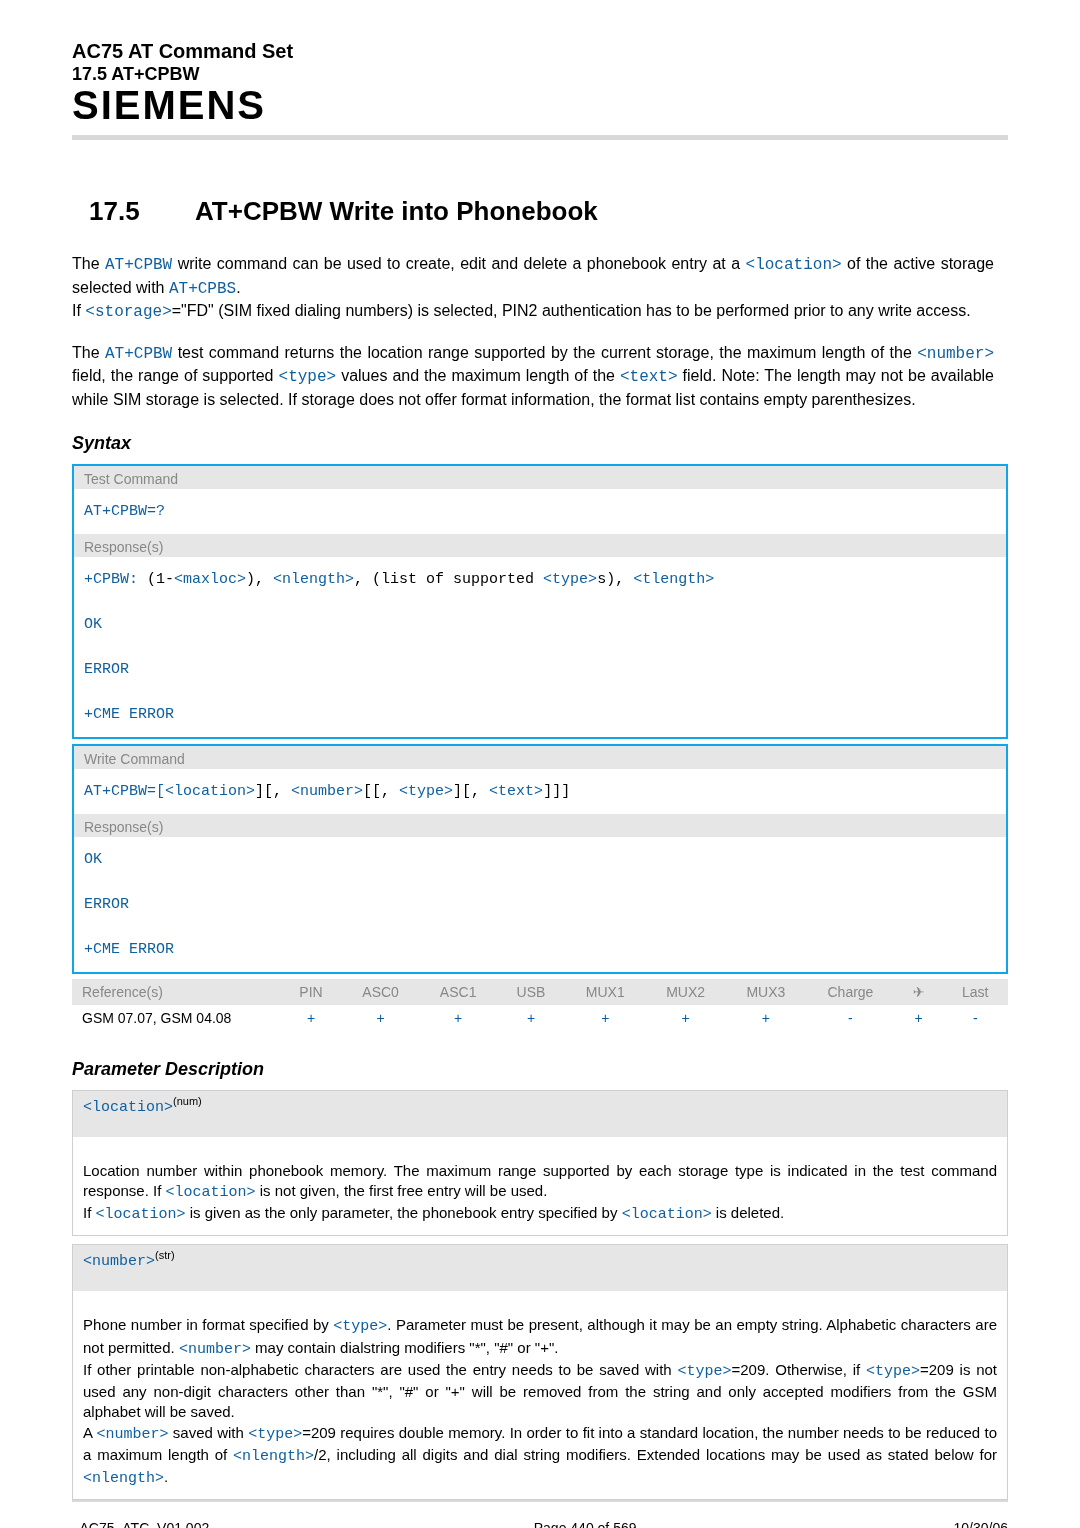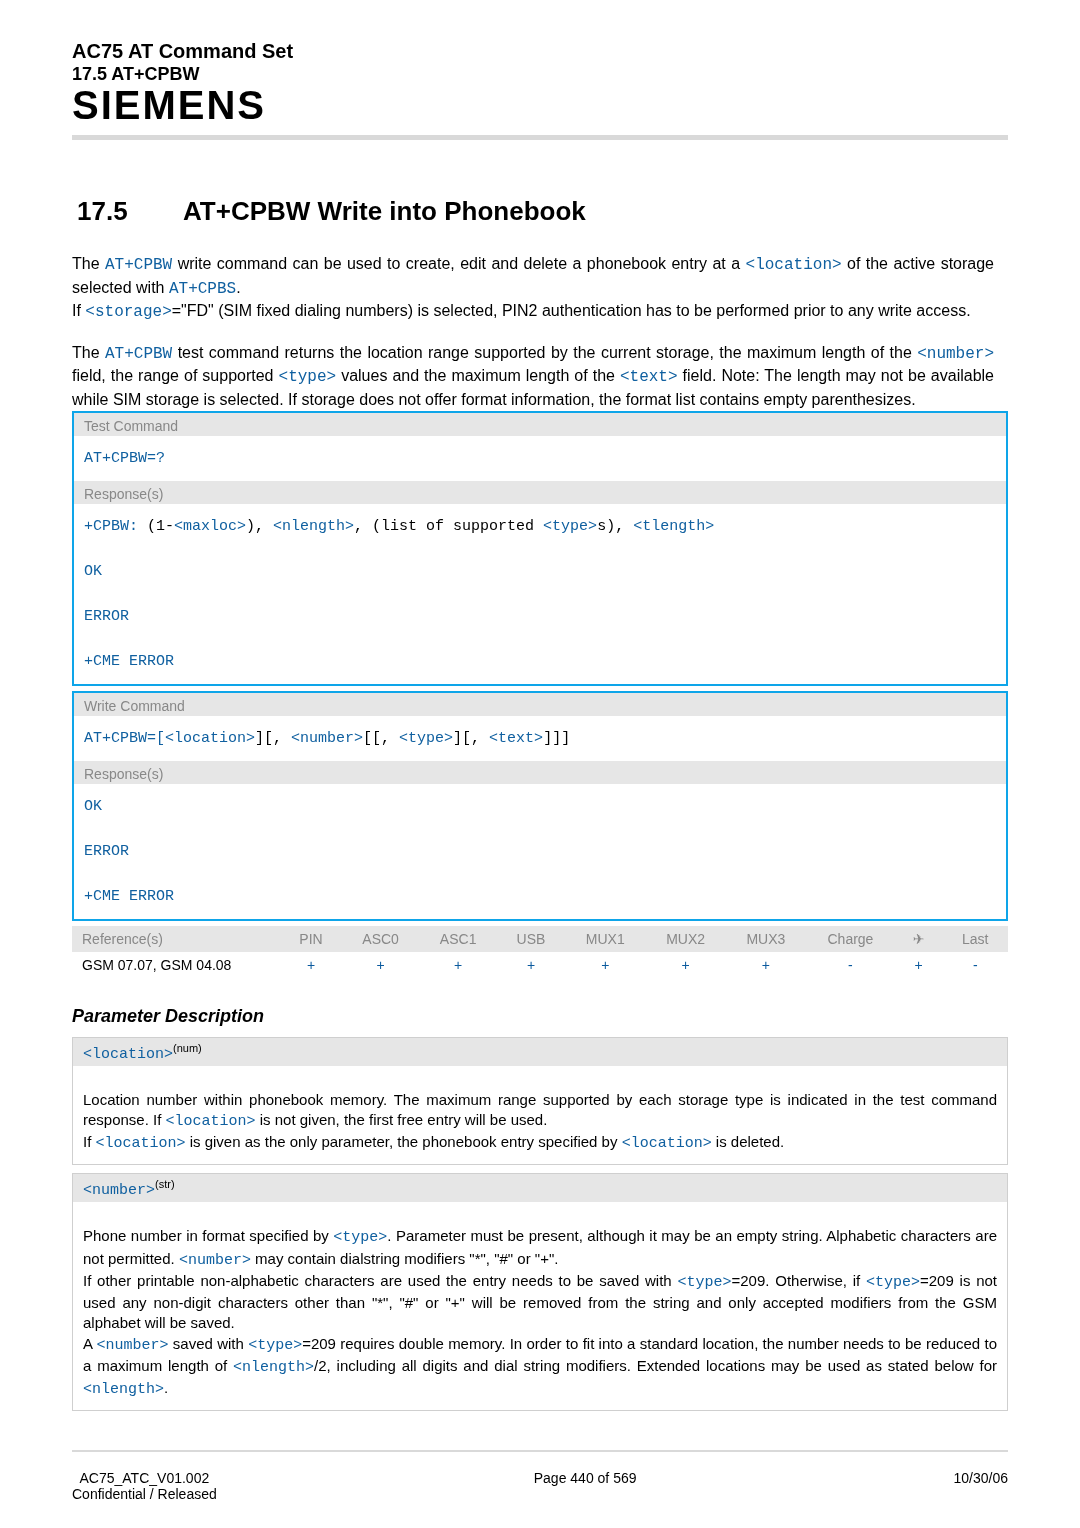--- a/index.html
+++ b/index.html
@@ -28,21 +28,21 @@
   .hdr-line2{font-size:18px;margin-top:1px;}
   .brand{font-size:40px;font-weight:900;letter-spacing:2px;line-height:1;}
   .rule-top{margin:10px 0 0 0;border:none;border-top:5px solid #d9d9d9;height:0;}
 
   
   .content{flex:1 0 auto;}
 
   h2.sec-title{
     font-size:26px;
     font-weight:700;
-    margin:56px 0 0 5px;
+    margin:56px 0 0 17px;
     display:flex;
     gap:42px;
   }
   .sec-num{min-width:64px;}
 
   p.para{font-size:16px;line-height:1.35;margin:26px 14px 0 0;text-align:justify;}
   p.para + p.para{margin-top:18px;}
 
   .cmd{color:var(--blue);}
   .mono{font-family:"Courier New",monospace;}
@@ -60,21 +60,21 @@
   .reftbl td,.reftbl th{padding:5px 14px;text-align:center;}
   .reftbl .hdrrow{background:var(--gray-block);color:var(--gray-label);}
   .reftbl .hdrrow td:first-child{background:var(--gray-block);text-align:left;padding-left:10px;}
   .reftbl .valrow td{color:#0a5a9e;font-weight:400;}
   .reftbl .valrow td:first-child{color:#000;text-align:left;padding-left:10px;}
   .reftbl .plane{font-family:Arial,Helvetica,sans-serif;}
 
   
   .pdesc-h{font-style:italic;font-weight:700;font-size:18px;margin:28px 0 10px 0;}
   .pbar{border:1px solid #cfcfcf;}
-  .pbar .tag{background:var(--gray-block);padding:4px 10px 3px;font-family:"Courier New",monospace;color:var(--blue);font-size:15px;}
+  .pbar .tag{background:var(--gray-block);padding:4px 10px 21px;font-family:"Courier New",monospace;color:var(--blue);font-size:15px;}
   .pbar .sup{color:#000;font-size:11px;vertical-align:super;font-family:Arial;}
   .pbar .body{padding:24px 10px 10px;font-size:15px;line-height:1.35;text-align:justify;}
 
   
   .rule-bot{margin:0;border:none;border-top:2px solid #d9d9d9;height:0;}
   .ftr{display:flex;justify-content:space-between;font-size:14px;padding-top:18px;text-align:center;}
 
 </style>
 </head>
 <body>
@@ -100,20 +100,21 @@
     <p class="para">
       <span>The </span><span class="cmd mono">AT+CPBW</span><span> write command can be used to create, edit and delete a phonebook entry at a </span><span class="cmd mono">&lt;location&gt;</span><span> of the active storage selected with </span><span class="cmd mono">AT+CPBS</span><span>.</span>
       <br>
       <span>If </span><span class="cmd mono">&lt;storage&gt;</span><span>="FD" (SIM fixed dialing numbers) is selected, PIN2 authentication has to be performed prior to any write access.</span>
     </p>
 
     <p class="para">
       <span>The </span><span class="cmd mono">AT+CPBW</span><span> test command returns the location range supported by the current storage, the maximum length of the </span><span class="cmd mono">&lt;number&gt;</span><span> field, the range of supported </span><span class="cmd mono">&lt;type&gt;</span><span> values and the maximum length of the </span><span class="cmd mono">&lt;text&gt;</span><span> field. Note: The length may not be available while SIM storage is selected. If storage does not offer format information, the format list contains empty parenthesizes.</span>
     </p>
 
+    <div class="syntax-h">Syntax</div>
 
     <div class="sbox">
       <div class="lbl">Test Command</div>
       <div class="line">AT+CPBW=?</div>
       <div class="lbl">Response(s)</div>
       <div class="line">
         <span>+CPBW: </span><span class="black">(1-</span><span>&lt;maxloc&gt;</span><span class="black">), </span><span>&lt;nlength&gt;</span><span class="black">, (list of supported </span><span>&lt;type&gt;</span><span class="black">s), </span><span>&lt;tlength&gt;</span>
       </div>
       <div class="line">OK</div>
       <div class="line">ERROR</div>

